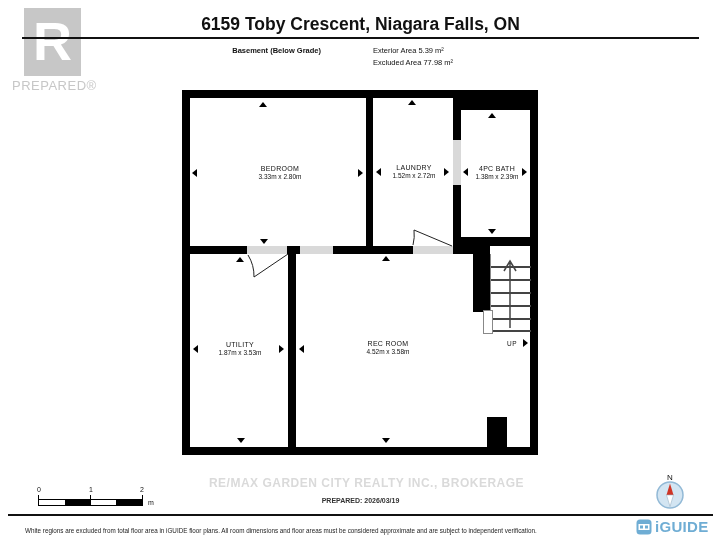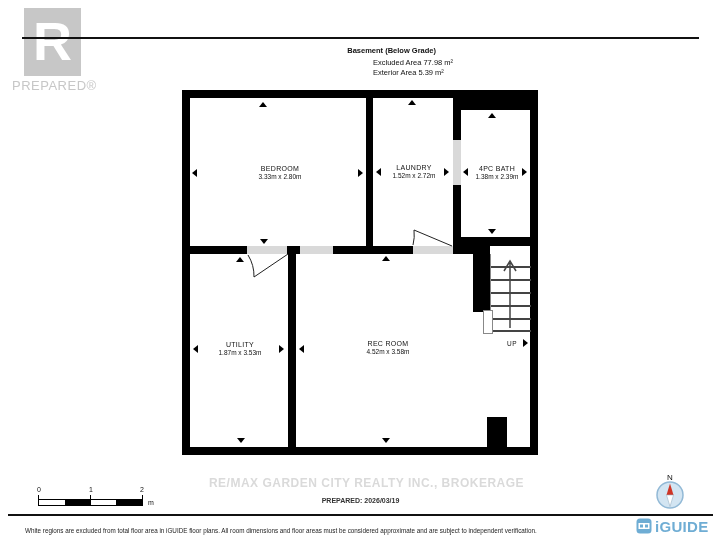--- a/index.html
+++ b/index.html
@@ -5,22 +5,22 @@
   html,body{margin:0;padding:0;}
   body{font-family:"Liberation Sans", sans-serif; background:#ffffff;}
   #page{position:relative;width:721px;height:540px;background:#fff;overflow:hidden;}
 
   
   #realtor-box{position:absolute;left:24px;top:8px;width:57px;height:68px;background:#c7c7c7;z-index:1;}
   #realtor-box .r{width:100%;height:68px;line-height:66px;text-align:center;color:#fff;font-weight:bold;font-size:54px;}
   #realtor-text{position:absolute;left:12px;top:78px;width:82px;text-align:center;font-size:13px;color:#c7c7c7;letter-spacing:0.5px;}
   #page-title{position:absolute;left:0;top:14px;width:721px;text-align:center;font-size:17.5px;font-weight:bold;color:#111;}
   #header-divider{position:absolute;left:22px;top:37px;width:677px;height:2px;background:#111;z-index:5;}
-  #floor-label{position:absolute;left:0;top:46px;width:436px;text-align:right;font-size:7.5px;font-weight:bold;color:#111;}
-  #exterior-area{position:absolute;left:373px;top:46px;font-size:7.5px;color:#111;margin-top:22px;}
+  #floor-label{position:absolute;left:0;top:46px;width:321px;text-align:right;font-size:7.5px;font-weight:bold;color:#111;}
+  #exterior-area{position:absolute;left:373px;top:46px;font-size:7.5px;color:#111;}
   #excluded-area{position:absolute;left:373px;top:58px;font-size:7.5px;color:#111;}
 
   
   .wall{position:absolute;background:#000;}
   .door{position:absolute;background:#d9d9d9;}
   .room-label{position:absolute;transform:translate(-50%,-50%);text-align:center;color:#111;line-height:1.3;white-space:nowrap;}
   .room-name{font-size:7px;letter-spacing:0.3px;}
   .room-dims{font-size:6.5px;}
   .arr{position:absolute;width:0;height:0;}
   .arr.up{border-left:4.5px solid transparent;border-right:4.5px solid transparent;border-bottom:5px solid #000;}
@@ -37,32 +37,33 @@
   #brokerage{position:absolute;left:6px;top:476px;width:721px;text-align:center;font-size:12px;font-weight:bold;color:#dadada;letter-spacing:0.5px;}
   #prepared{position:absolute;left:0;top:497px;width:721px;text-align:center;font-size:7px;font-weight:bold;color:#333;}
   .scale-num{position:absolute;top:486px;width:12px;text-align:center;font-size:7px;color:#111;}
   .scale-tick{position:absolute;top:495px;width:1px;height:4px;background:#000;}
   #scale-bar{position:absolute;left:38px;top:499px;width:105px;height:7px;border:1px solid #000;box-sizing:border-box;display:flex;}
   #scale-bar .seg{flex:1;height:100%;}
   #scale-unit{position:absolute;left:148px;top:499px;font-size:7px;color:#111;}
   #compass{position:absolute;left:649px;top:469px;}
   #footer-divider{position:absolute;left:8px;top:514px;width:705px;height:2px;background:#111;}
   #disclaimer{position:absolute;left:25px;top:527px;font-size:6.3px;color:#222;white-space:nowrap;}
-  #iguide-logo{position:absolute;left:636px;top:518px;display:flex;align-items:flex-start;gap:3px;}
+  #iguide-logo{position:absolute;left:636px;top:518px;display:flex;align-items:center;gap:3px;}
   #iguide-text{font-size:15px;font-weight:bold;color:#6fadd4;letter-spacing:0.3px;}
 </style>
 </head>
 <body>
 
 <div id="page">
 
   <div id="realtor-box">
     <div class="r">R</div>
   </div>
   <div id="realtor-text">PREPARED®</div>
+  <div id="page-title">6159 Toby Crescent, Niagara Falls, ON</div>
   <div id="header-divider"></div>
   <div id="floor-label">Basement (Below Grade)</div>
   <div id="exterior-area">Exterior Area 5.39 m²</div>
   <div id="excluded-area">Excluded Area 77.98 m²</div>
 
   <div class="wall" style="left:182px;top:90px;width:356px;height:8px;"></div>
   <div class="wall" style="left:182px;top:90px;width:8px;height:365px;"></div>
   <div class="wall" style="left:530px;top:90px;width:8px;height:365px;"></div>
   <div class="wall" style="left:182px;top:447px;width:356px;height:8px;"></div>
   <div class="wall" style="left:453px;top:98px;width:77px;height:12px;"></div>

